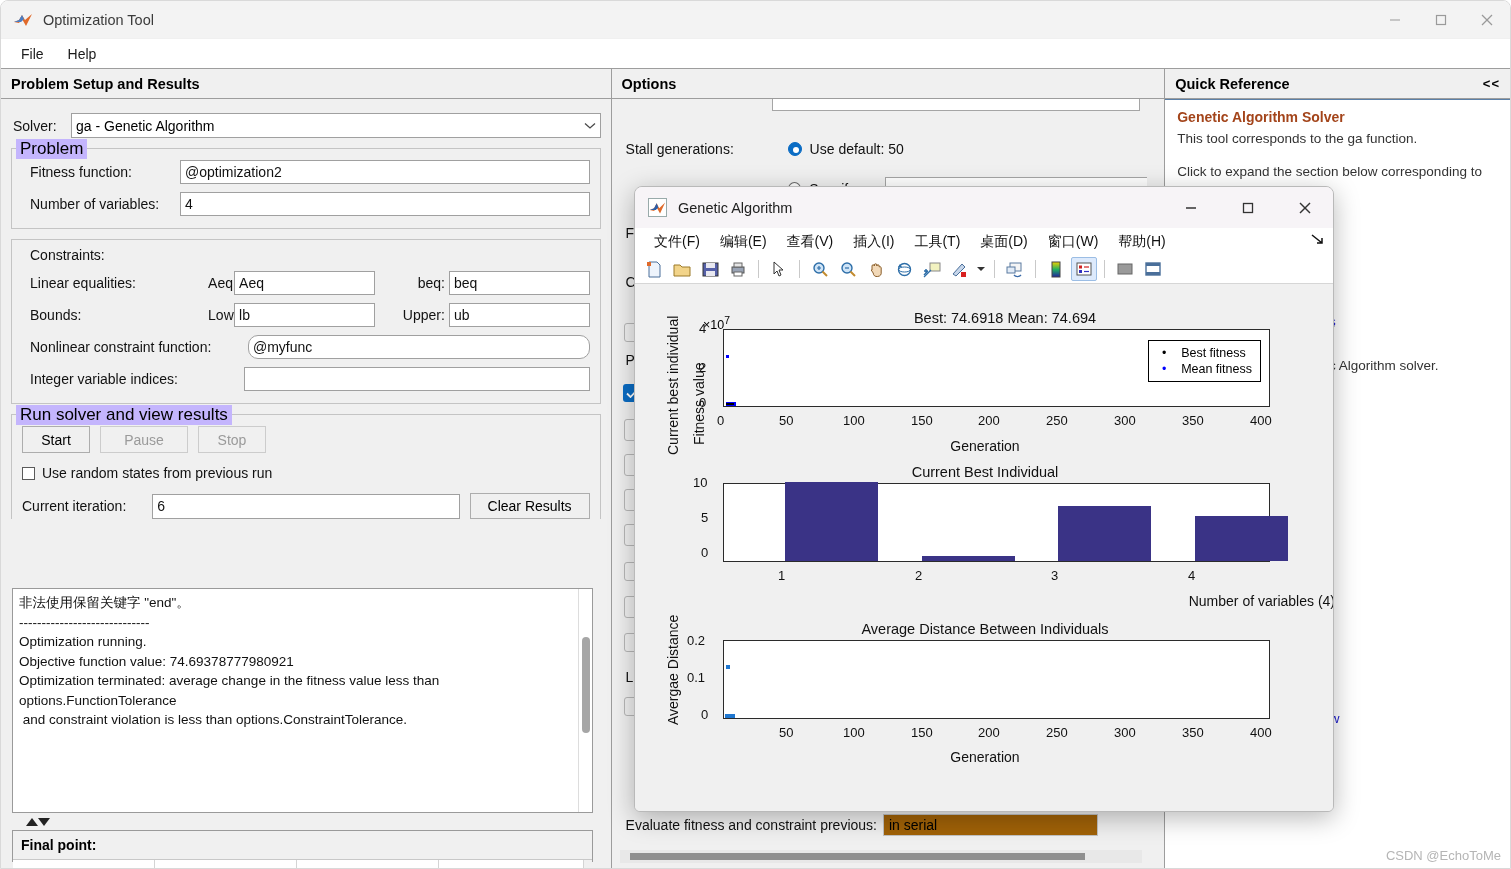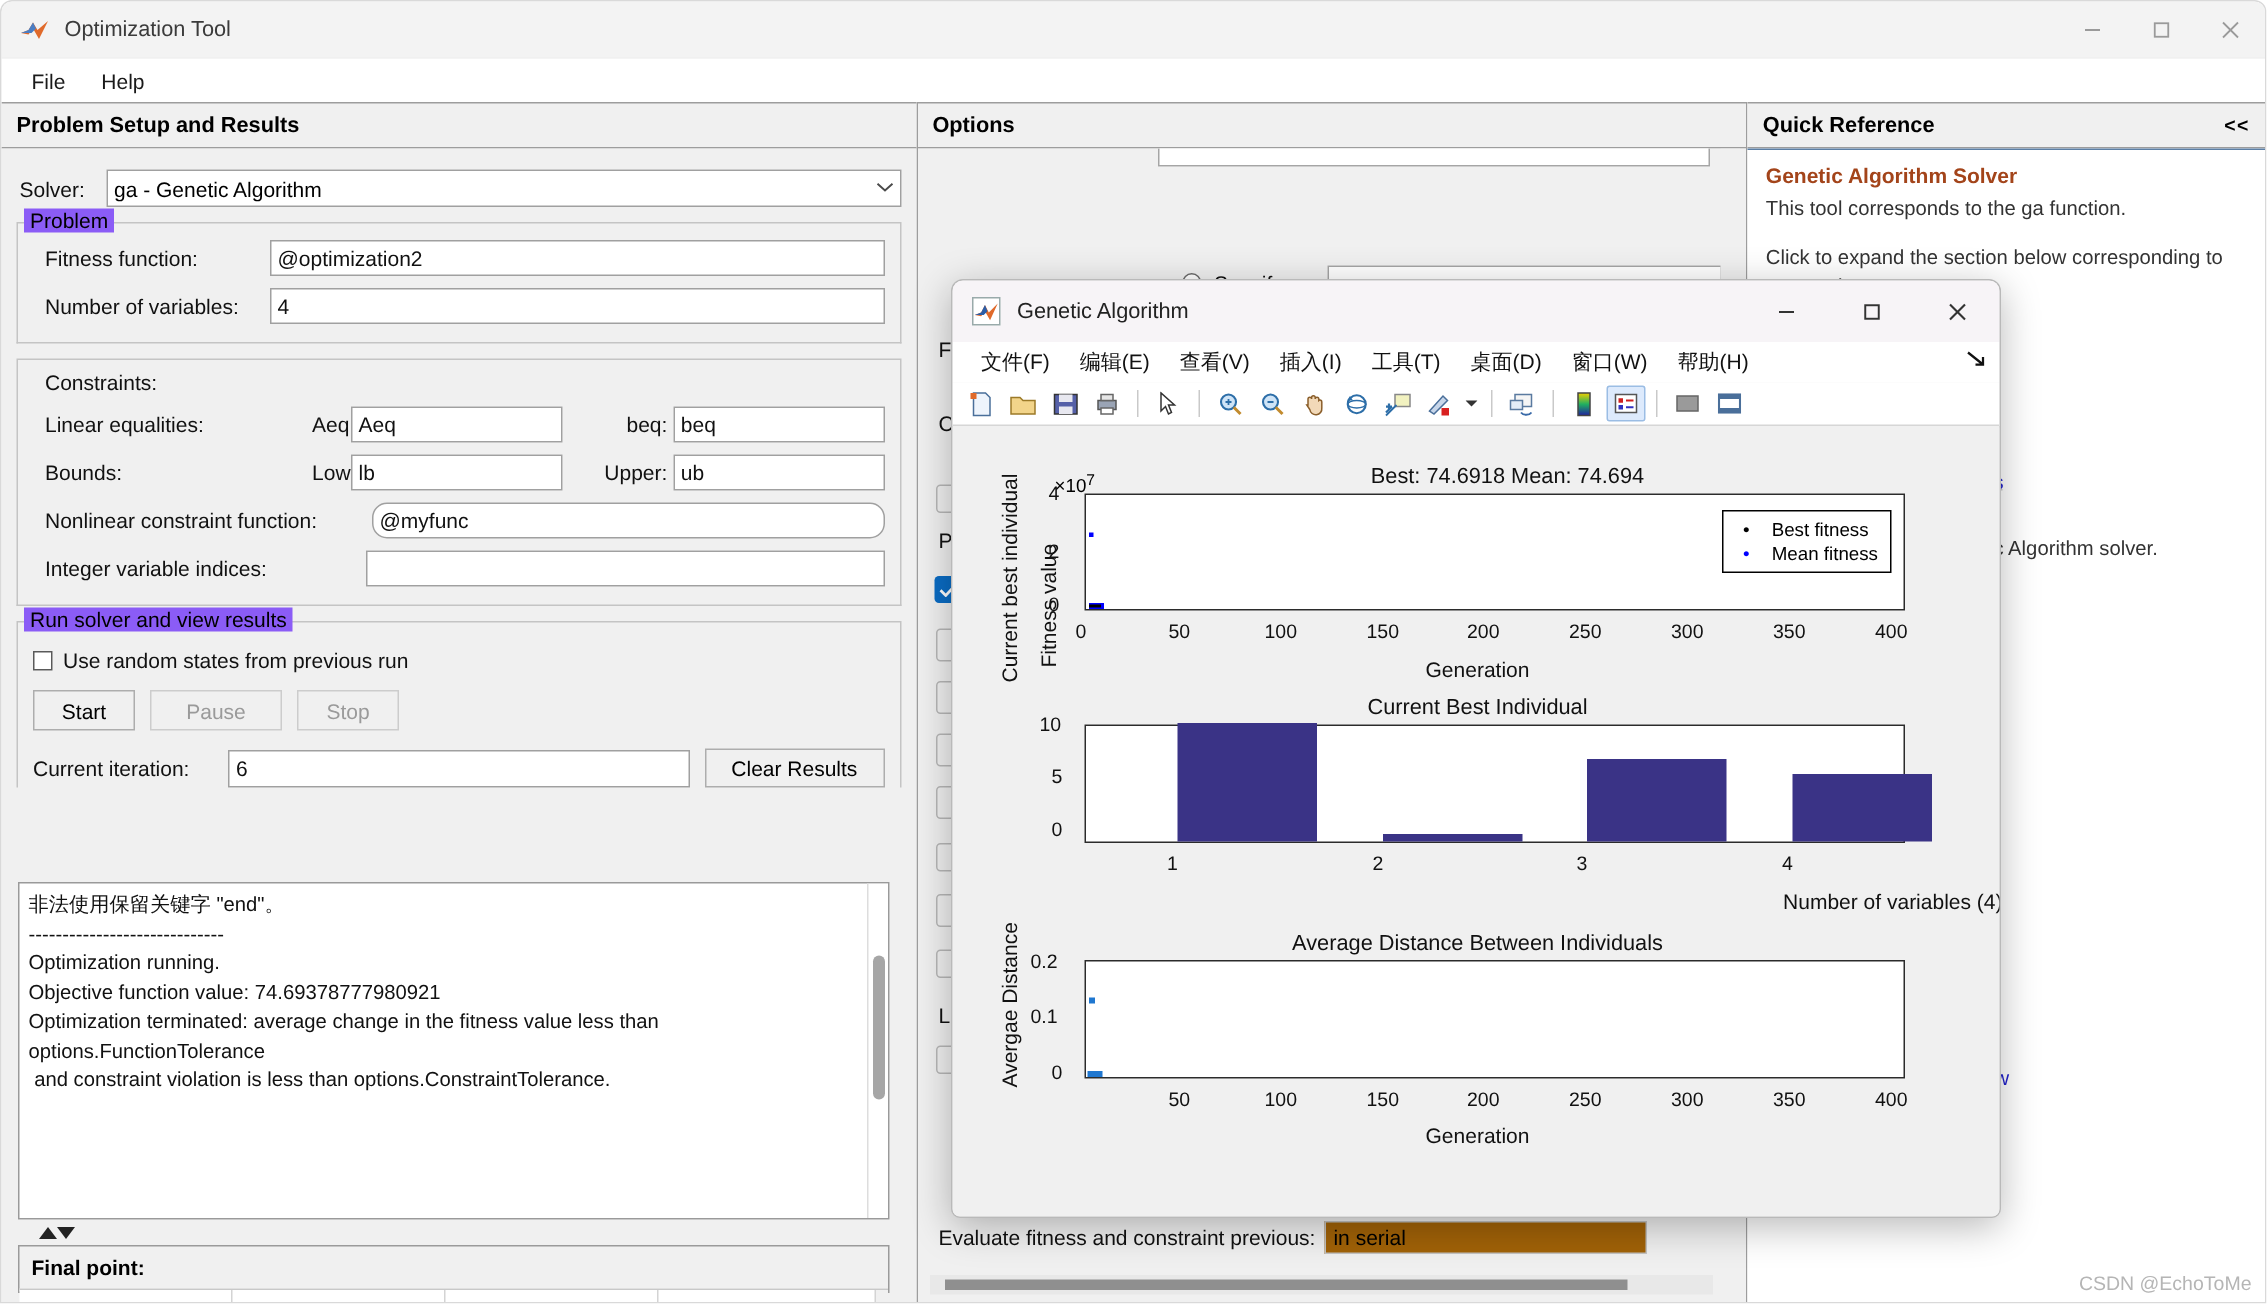--- a/index.html
+++ b/index.html
@@ -39,21 +39,21 @@
   
   .row { display:flex; align-items:center; margin:0 0 8px 0; }
   .lbl { font-size:14px; color:#111; }
   .fld { background:#fff; border:1px solid #a0a0a0; height:24px; font-size:14px; padding:1px 4px;
          font-family:"Liberation Sans", sans-serif; color:#111; display:flex; align-items:center; }
   .combo { background:#fff; border:1px solid #a0a0a0; height:25px; display:flex; align-items:center;
            padding:0 4px; font-size:14px; position:relative; }
   .combo .chev { margin-left:auto; color:#555; font-size:11px; }
 
   .group { border:1px solid #c4c4c4; border-top:none; margin:0 8px; position:relative; padding:10px 10px 8px 10px; }
-  .group-title { position:absolute; top:-9px; left:4px; background:#8b5cf6; padding:0 4px; font-size:14px;text-align:right; }
+  .group-title { position:absolute; top:-9px; left:4px; background:#c4b5fd; padding:0 4px; font-size:17px;text-align:right; }
   .group-line { position:absolute; top:0; left:0; right:0; height:1px; }
 
   .btn { background:#f0f0f0; border:1px solid #adadad; height:27px; padding:0 14px; font-size:14px;
          display:inline-flex; align-items:center; justify-content:center; font-family:"Liberation Sans", sans-serif; }
   .btn.dis { color:#9a9a9a; border-color:#cccccc; }
 
   .chk { width:13px; height:13px; border:1px solid #5a5a5a; background:#fff; display:inline-block; margin-right:7px; }
   .results-area { background:#fff; border:1px solid #9a9a9a; position:relative; overflow:hidden; }
   .results-text { padding:4px 6px; font-size:13.5px; line-height:19.5px; white-space:pre-wrap; color:#111; }
   .vscroll { position:absolute; right:0; top:0; bottom:0; width:14px; background:#fff; border-left:1px solid #ddd;}
@@ -223,29 +223,29 @@
           <div class="row" style="margin-bottom:4px;">
             <span class="lbl" style="width:218px; padding-left:8px;">Integer variable indices:</span>
             <div class="fld" style="flex:1; margin-left:4px;"></div>
           </div>
         </div>
 
         <div class="group" style="margin:10px 10px 0 10px; padding-top:12px; border-bottom:none; padding-bottom:0;">
           <div class="group-line" style="border-top:1px solid #c4c4c4;"></div>
           <div class="group-title">Run solver and view results</div>
 
-          <div class="row" style="margin-top:6px; margin-bottom:12px;">
-            <span class="chk"></span>
-            <span class="lbl">Use random states from previous run</span>
-          </div>
-
           <div class="row" style="gap:10px; margin-bottom:12px;">
             <div class="btn" style="width:68px;">Start</div>
             <div class="btn dis" style="width:88px;">Pause</div>
             <div class="btn dis" style="width:68px;">Stop</div>
+          </div>
+
+          <div class="row" style="margin-top:6px; margin-bottom:12px;">
+            <span class="chk"></span>
+            <span class="lbl">Use random states from previous run</span>
           </div>
 
           <div class="row" style="margin-bottom:8px;">
             <span class="lbl" style="width:136px;">Current iteration:</span>
             <div class="fld" style="width:320px; height:25px;">6</div>
             <div class="btn" style="margin-left:10px; height:26px; width:124px;">Clear Results</div>
           </div>
         </div>
 
         <div class="results-area" style="position:absolute; left:11px; right:18px; top:489px; height:225px;">
@@ -283,20 +283,25 @@
     </div>
 
     <div class="panel" id="panel-mid">
       <div class="panel-head">
         <span>Options</span>
       </div>
       <div class="panel-body">
 
         <div class="opt-input" style="position:absolute; left:160px; right:24px; top:-12px; height:24px;"></div>
 
+        <div class="opt-row" style="position:absolute; left:14px; top:42px; width:520px;">
+          <span class="lbl" style="width:162px;">Stall generations:</span>
+          <span class="radio on"></span>
+          <span class="lbl">Use default: 50</span>
+        </div>
 
         <div class="opt-row" style="position:absolute; left:176px; top:78px; width:360px;">
           <span class="radio"></span>
           <span class="lbl" style="width:78px;">Specify:</span>
           <div class="opt-input" style="width:270px;"></div>
         </div>
 
         <div class="lbl" style="position:absolute; left:14px; top:126px;">F</div>
         <div class="lbl" style="position:absolute; left:14px; top:175px;">C</div>
         <div class="opt-ghost" style="position:absolute; left:12px; top:224px; width:40px; height:19px;"></div>

